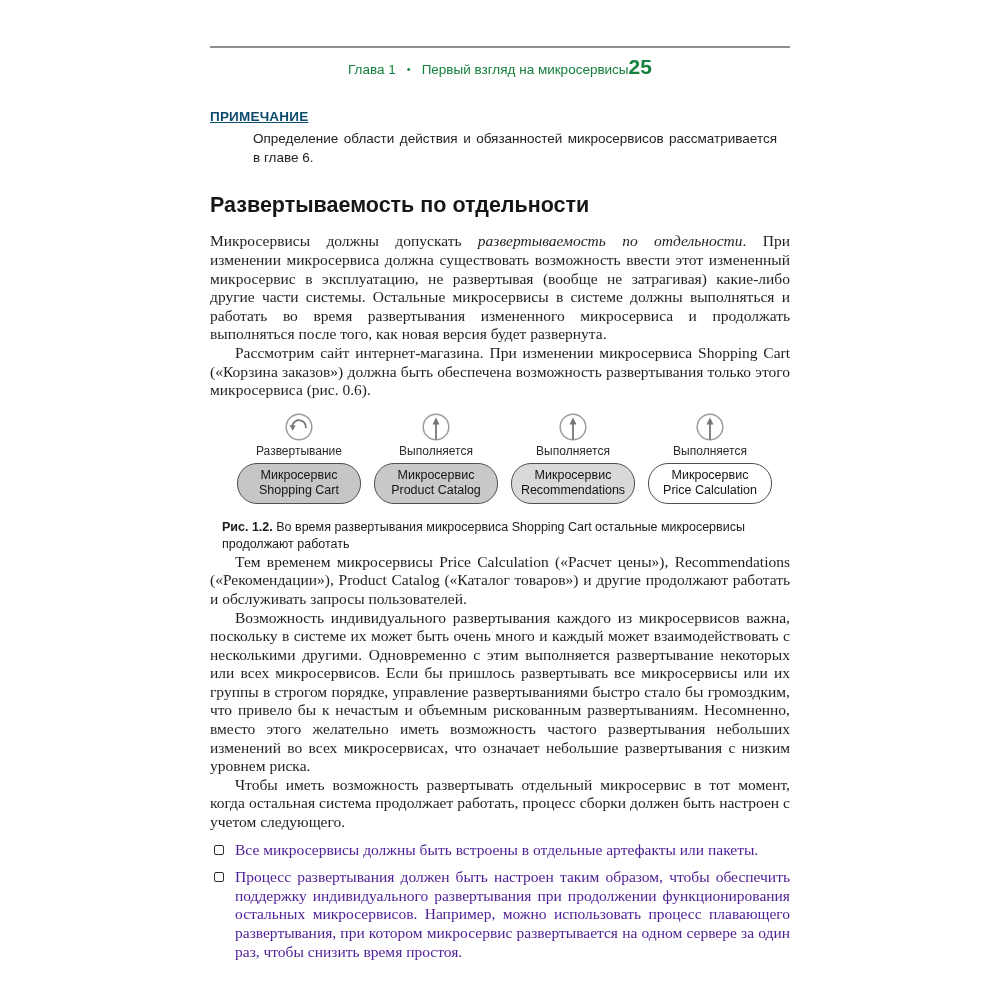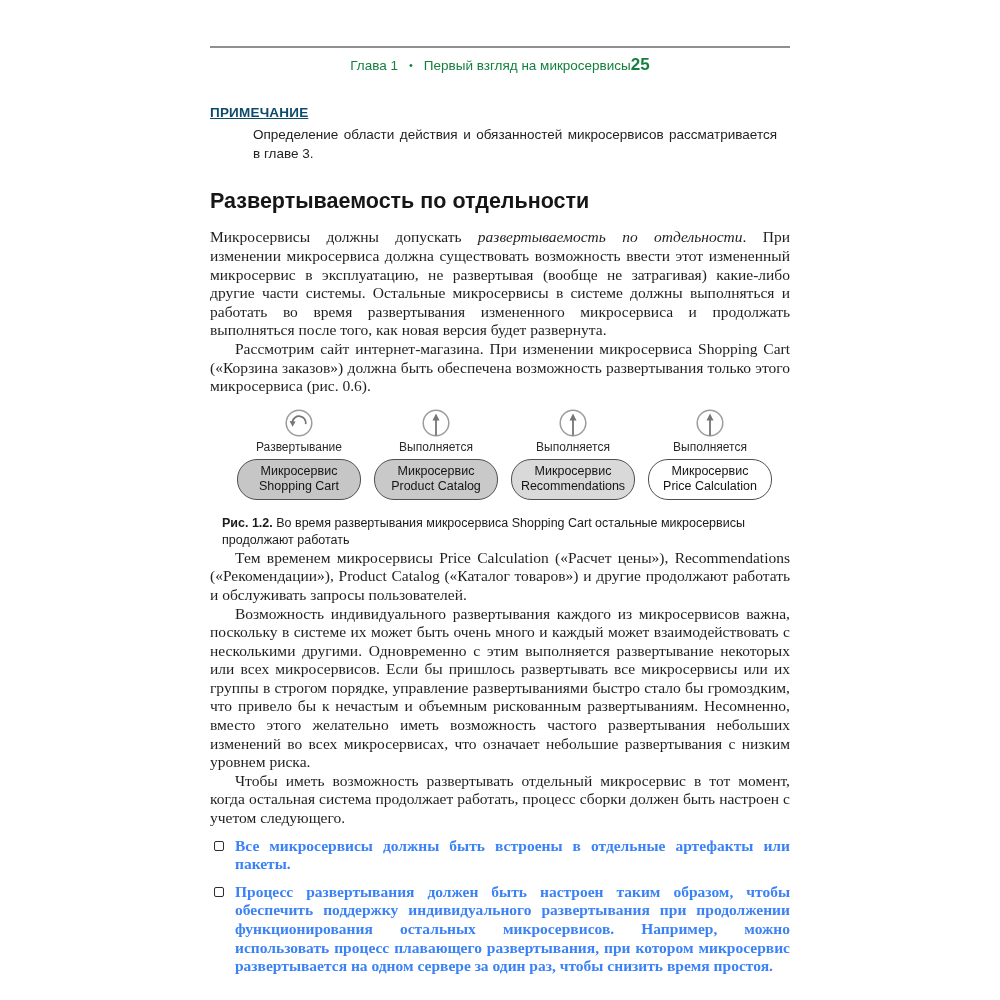--- a/index.html
+++ b/index.html
@@ -16,21 +16,21 @@
   .rule { margin-top: 46px; height: 0; border-top: 2px solid #8f8f8f; }
 
   .running-head {
     margin-top: 7px;
     display: flex; justify-content: center; align-items: baseline;
     font-family: "Liberation Sans", sans-serif;
     font-size: 13.5px; color: #15803d;
   }
   .running-head .chapter { }
   .running-head .sep { margin: 0 11px; font-size: 11px; position: relative; top: -1px; }
-  .running-head .page-num { font-weight: bold; font-size: 17px; }
+  .running-head .page-num { font-weight: bold; font-size: 21px; }
 
   .note { margin-top: 30px; font-family: "Liberation Sans", sans-serif; }
   .note-label { font-weight: bold; font-size: 13.5px; color: #0c4a6e; letter-spacing: .2px; text-decoration: underline; }
   .note-body {
     margin: 5px 0 0 43px; width: 524px;
     font-size: 13.5px; line-height: 19px; text-align: justify; color: #222;
   }
 
   .section-title {
     margin-top: 26px;
@@ -74,40 +74,40 @@
 
   .bullets { margin-top: 7px; }
   .bullet { display: flex; margin-top: 9px; }
   .bullet-marker {
     flex: none; width: 8px; height: 8px;
     border: 1.6px solid #2e2e2e; border-radius: 2px;
     margin: 4px 11px 0 4px;
   }
   .bullet-text {
     flex: 1; font-size: 15.5px; line-height: 18.6px;
-    text-align: justify; color: #3b82f6; font-weight: bold;
+    text-align: justify; color: #4c1d95;
   }
 </style>
 </head>
 <body>
 
 <div class="page">
 
   <div class="rule"></div>
 
   <div class="running-head">
     <span class="chapter">Глава 1</span>
     <span class="sep">•</span>
     <span class="title">Первый взгляд на микросервисы</span>
     <span class="page-num">25</span>
   </div>
 
   <div class="note">
     <div class="note-label">ПРИМЕЧАНИЕ</div>
-    <div class="note-body">Определение области действия и обязанностей микросервисов рассматривается в главе 3.</div>
+    <div class="note-body">Определение области действия и обязанностей микросервисов рассматривается в главе 6.</div>
   </div>
 
   <h1 class="section-title">Развертываемость по отдельности</h1>
 
   <p class="body first"><span>Микросервисы должны допускать </span><i>развертываемость по отдельности</i><span>. При изменении микросервиса должна существовать возможность ввести этот измененный микросервис в эксплуатацию, не развертывая (вообще не затрагивая) какие-либо другие части системы. Остальные микросервисы в системе должны выполняться и работать во время развертывания измененного микросервиса и продолжать выполняться после того, как новая версия будет развернута.</span></p>
 
   <p class="body indent">Рассмотрим сайт интернет-магазина. При изменении микросервиса Shopping Cart («Корзина заказов») должна быть обеспечена возможность развертывания только этого микросервиса (рис. 0.6).</p>
 
   <div class="figure">
 

